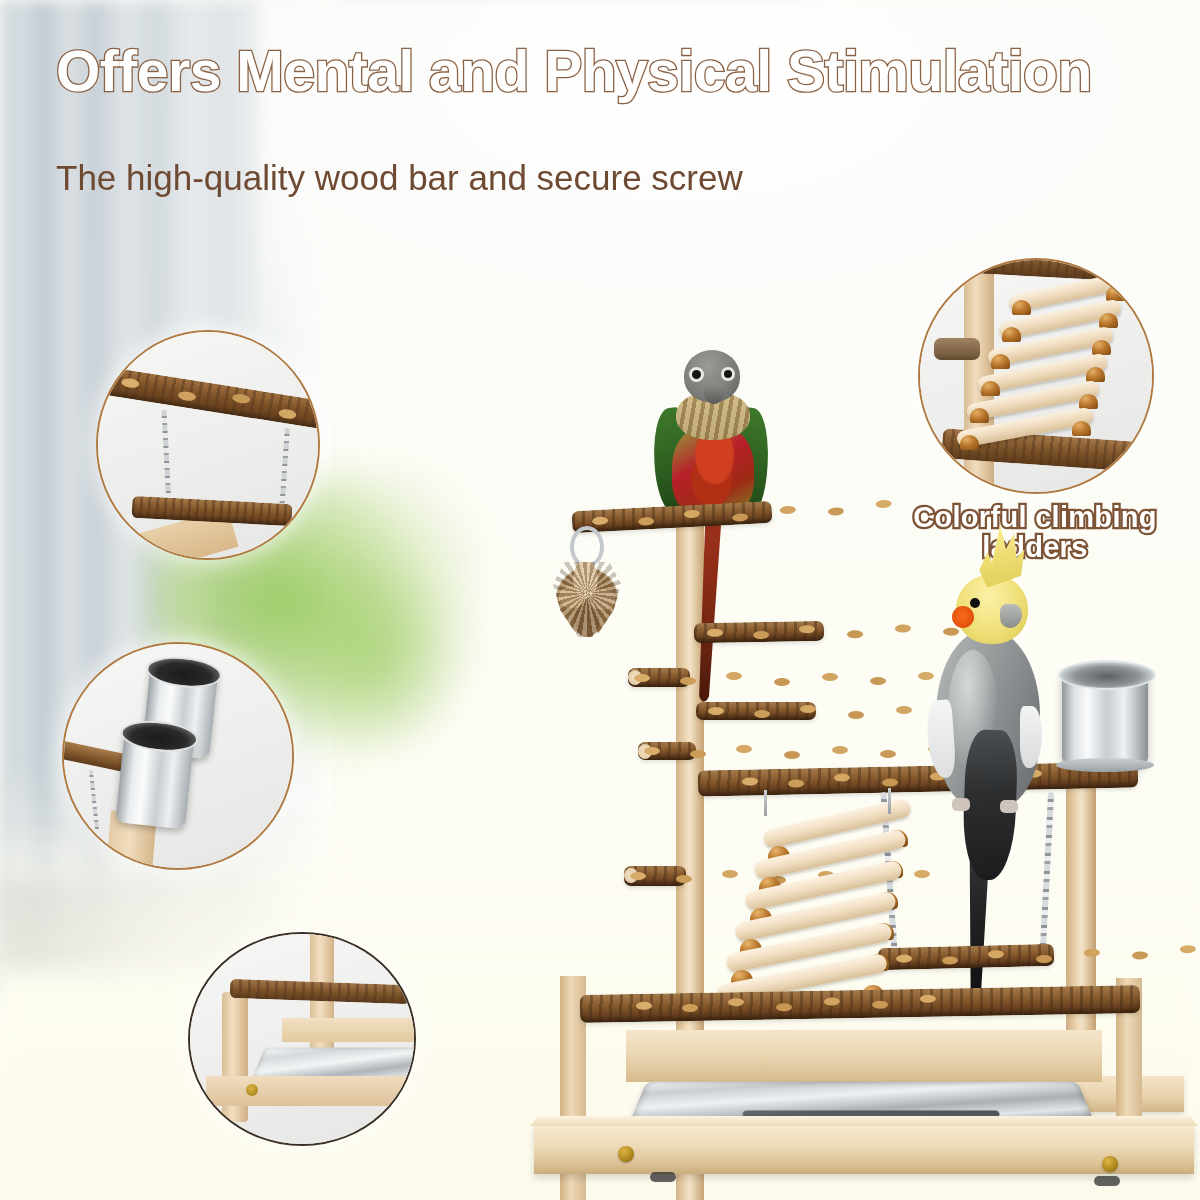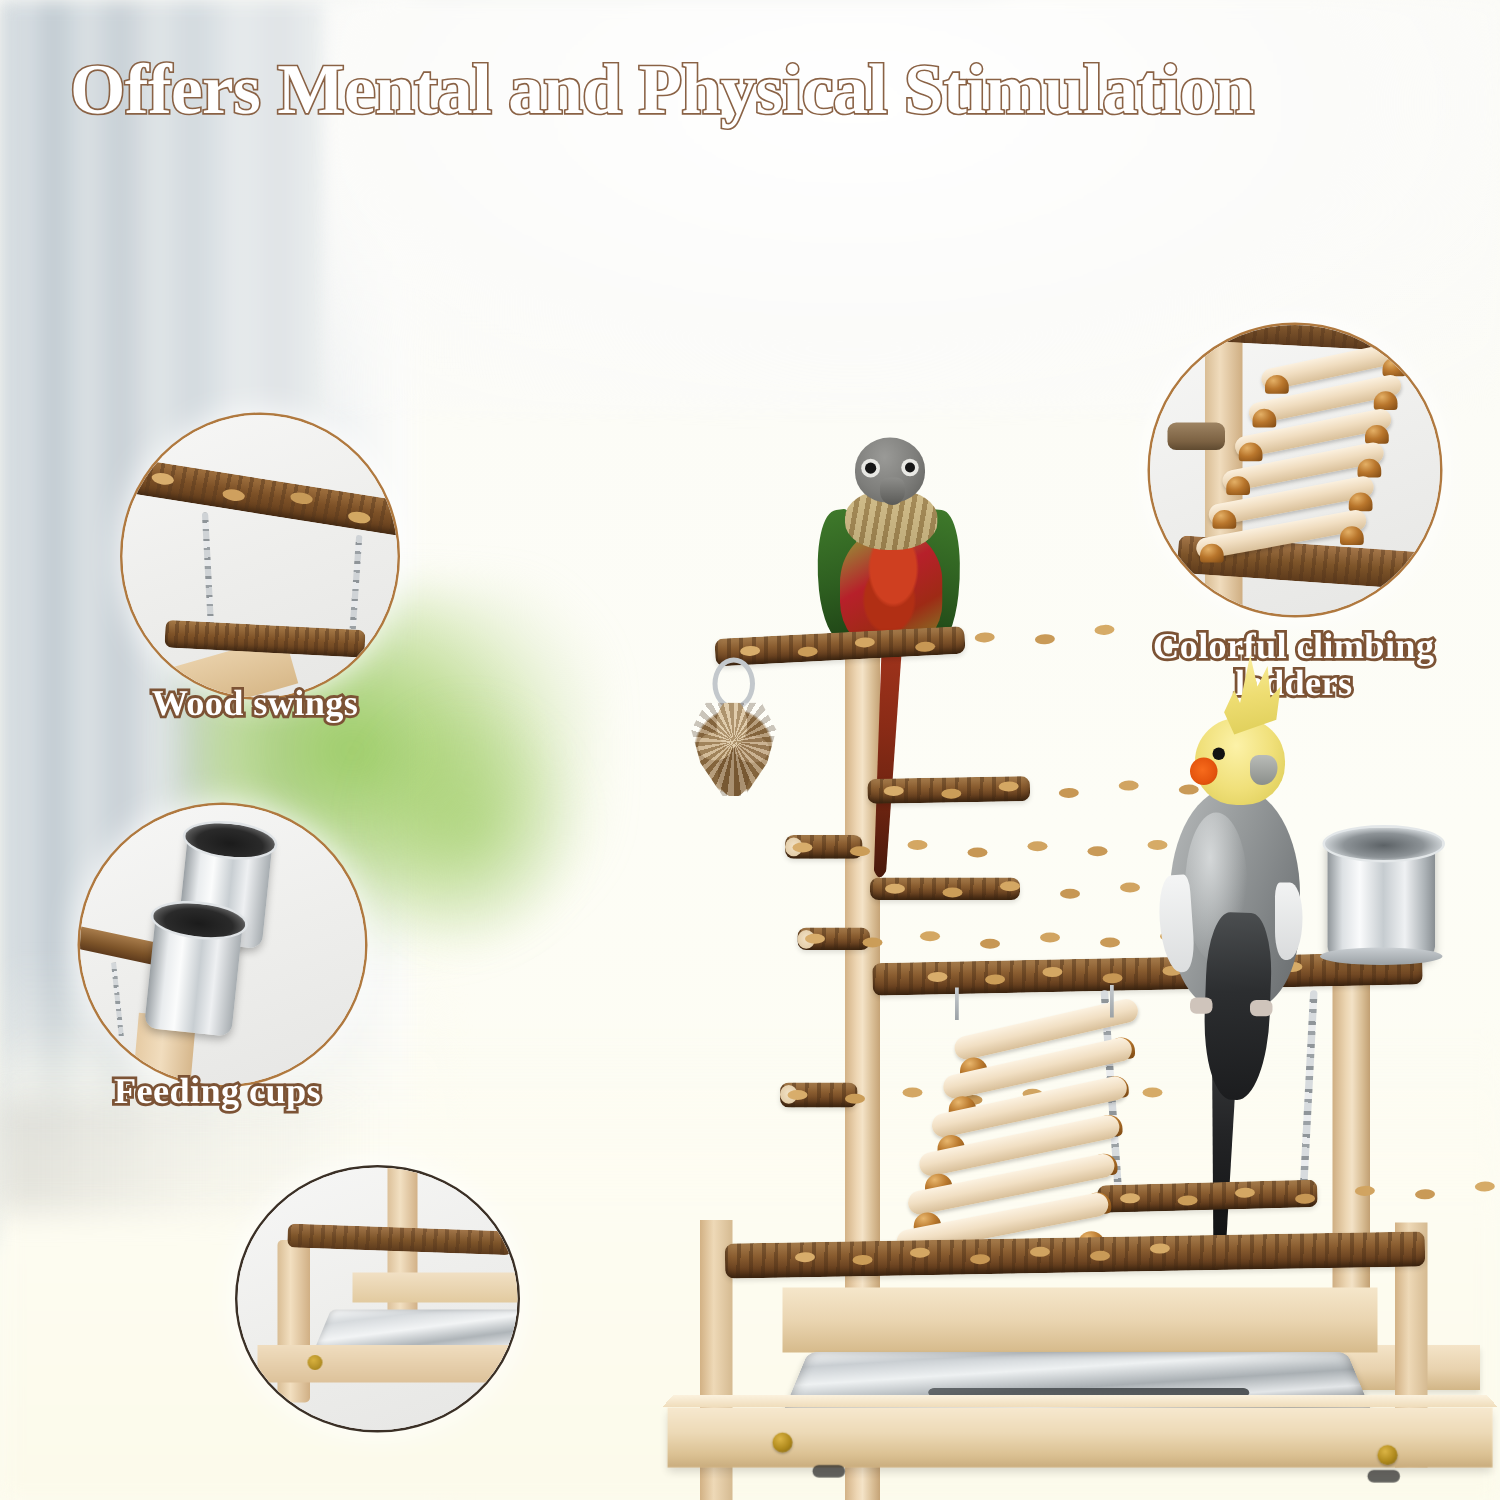--- a/index.html
+++ b/index.html
@@ -4,21 +4,21 @@
 <style>
   * { margin:0; padding:0; box-sizing:border-box; }
   html,body { width:1200px; height:1200px; overflow:hidden; }
   body {
     font-family:"Liberation Sans", sans-serif;
     background:#fdfdf7;
     position:relative;
   }
 
   
-  #stage { position:absolute; inset:0; overflow:hidden;font-family:Liberation Serif, serif; }
+  #stage { position:absolute; inset:0; overflow:hidden; }
 
   .bg-base {
     position:absolute; inset:0;
     background:
       linear-gradient(180deg,#fbfbf7 0%,#fdfdf6 55%,#fdfcf0 100%);
   }
   
   .bg-curtain {
     position:absolute; left:0; top:0; width:330px; height:1000px;
     background:
@@ -576,45 +576,44 @@
   <div class="bg-curtain"></div>
   <div class="bg-greenblob"></div>
   <div class="bg-greenblob2"></div>
   <div class="bg-curtain-fade"></div>
   <div class="bg-topwhite"></div>
   <div class="bg-bottomcream"></div>
   <div class="bg-blurbottomleft"></div>
 
   <div class="headline">Offers Mental and Physical Stimulation</div>
   <div class="subline">
+    <span>The high-quality wood bar and secure screw</span>
   </div>
 
   <div class="circle brdr c-wood">
     <div class="cinner"></div>
     <div class="sw-plank"></div>
     <div class="sw-top"></div>
     <div class="chain ch1"></div>
     <div class="chain ch2"></div>
     <div class="sw-bot"></div>
   </div>
-  <div class="calloutLabel label-wood">Wood swings</div>
 
   <div class="circle brdr c-cups">
     <div class="cinner"></div>
     <div class="cup-branch"></div>
     <div class="cup-chain"></div>
     <div class="cup-post"></div>
     <div class="cupA">
       <div class="cupmouth"></div>
     </div>
     <div class="cupB">
       <div class="cupmouth"></div>
     </div>
   </div>
-  <div class="calloutLabel label-cups">Feeding cups</div>
 
   <div class="circle brdr-dark c-trays">
     <div class="cinner"></div>
     <div class="tr-postM"></div>
     <div class="tr-postL"></div>
     <div class="tr-branch"></div>
     <div class="tr-shelf"></div>
     <div class="tr-pan"></div>
     <div class="tr-base"></div>
     <div class="tr-screw"></div>

